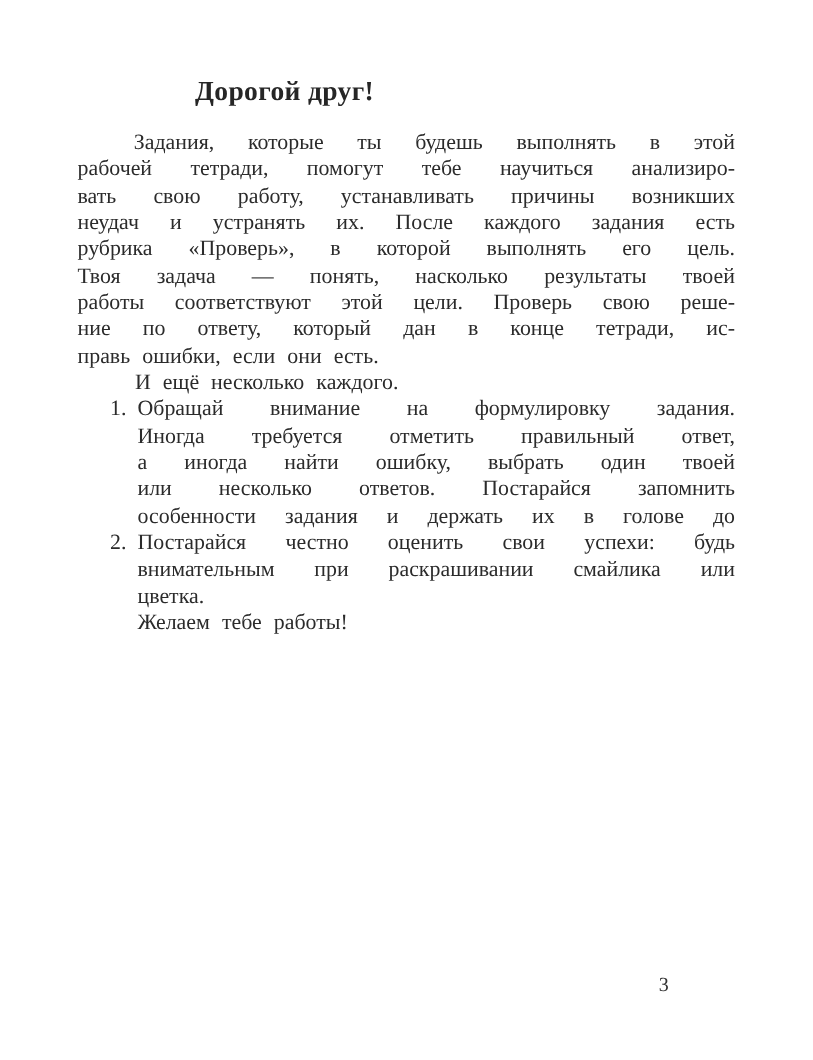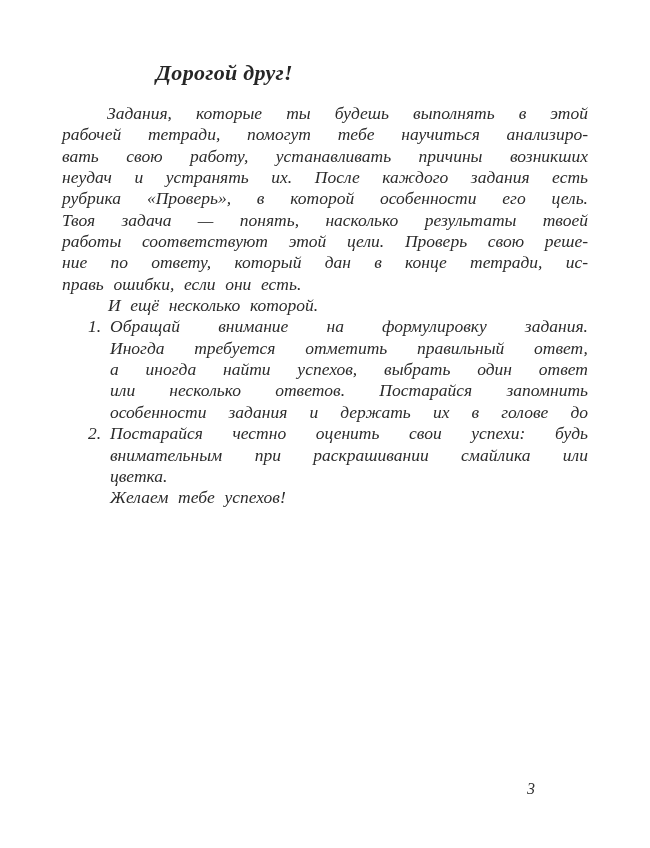--- a/index.html
+++ b/index.html
@@ -12,21 +12,20 @@
     background: #ffffff;
     font-family: "Liberation Serif", "DejaVu Serif", serif;
     color: #2b2b2b;
     overflow: hidden;
   }
   .page {
     position: relative;
     width: 650px;
     height: 848px;
     background: #ffffff;
-    font-style: italic;
   }
   .heading {
     position: absolute;
     left: 156px;
     top: 60px;
     margin: 0;
     font-size: 22px;
     line-height: 25px;
     font-weight: bold;
     letter-spacing: 0.3px;
@@ -87,45 +86,45 @@
 
   <h1 class="heading">Дорогой друг!</h1>
 
   <div class="text-block">
 
     <div class="para" id="intro-paragraph">
         <div class="line first">Задания, которые ты будешь выполнять в этой</div>
         <div class="line">рабочей тетради, помогут тебе научиться анализиро-</div>
         <div class="line">вать свою работу, устанавливать причины возникших</div>
         <div class="line">неудач и устранять их. После каждого задания есть</div>
-        <div class="line">рубрика «Проверь», в которой особенности его цель.</div>
+        <div class="line">рубрика «Проверь», в которой выполнять его цель.</div>
         <div class="line">Твоя задача — понять, насколько результаты твоей</div>
         <div class="line">работы соответствуют этой цели. Проверь свою реше-</div>
         <div class="line">ние по ответу, который дан в конце тетради, ис-</div>
         <div class="line last">правь ошибки, если они есть.</div>
       </div>
 
-    <div class="line indent last">И ещё несколько которой.</div>
+    <div class="line indent last">И ещё несколько каждого.</div>
 
     <div id="advice-list">
         <div class="advice-item">
           <div class="advice-num">1.</div>
           <div class="line">Обращай внимание на формулировку задания.</div>
           <div class="line">Иногда требуется отметить правильный ответ,</div>
-          <div class="line">а иногда найти успехов, выбрать один ответ</div>
+          <div class="line">а иногда найти ошибку, выбрать один твоей</div>
           <div class="line">или несколько ответов. Постарайся запомнить</div>
           <div class="line">особенности задания и держать их в голове до</div>
         </div>
         <div class="advice-item">
           <div class="advice-num">2.</div>
           <div class="line">Постарайся честно оценить свои успехи: будь</div>
           <div class="line">внимательным при раскрашивании смайлика или</div>
           <div class="line last">цветка.</div>
         </div>
       </div>
 
-    <div class="line listpad last">Желаем тебе успехов!</div>
+    <div class="line listpad last">Желаем тебе работы!</div>
 
   </div>
 
   <div class="page-number">3</div>
 
 </div>
 
 </body></html>

